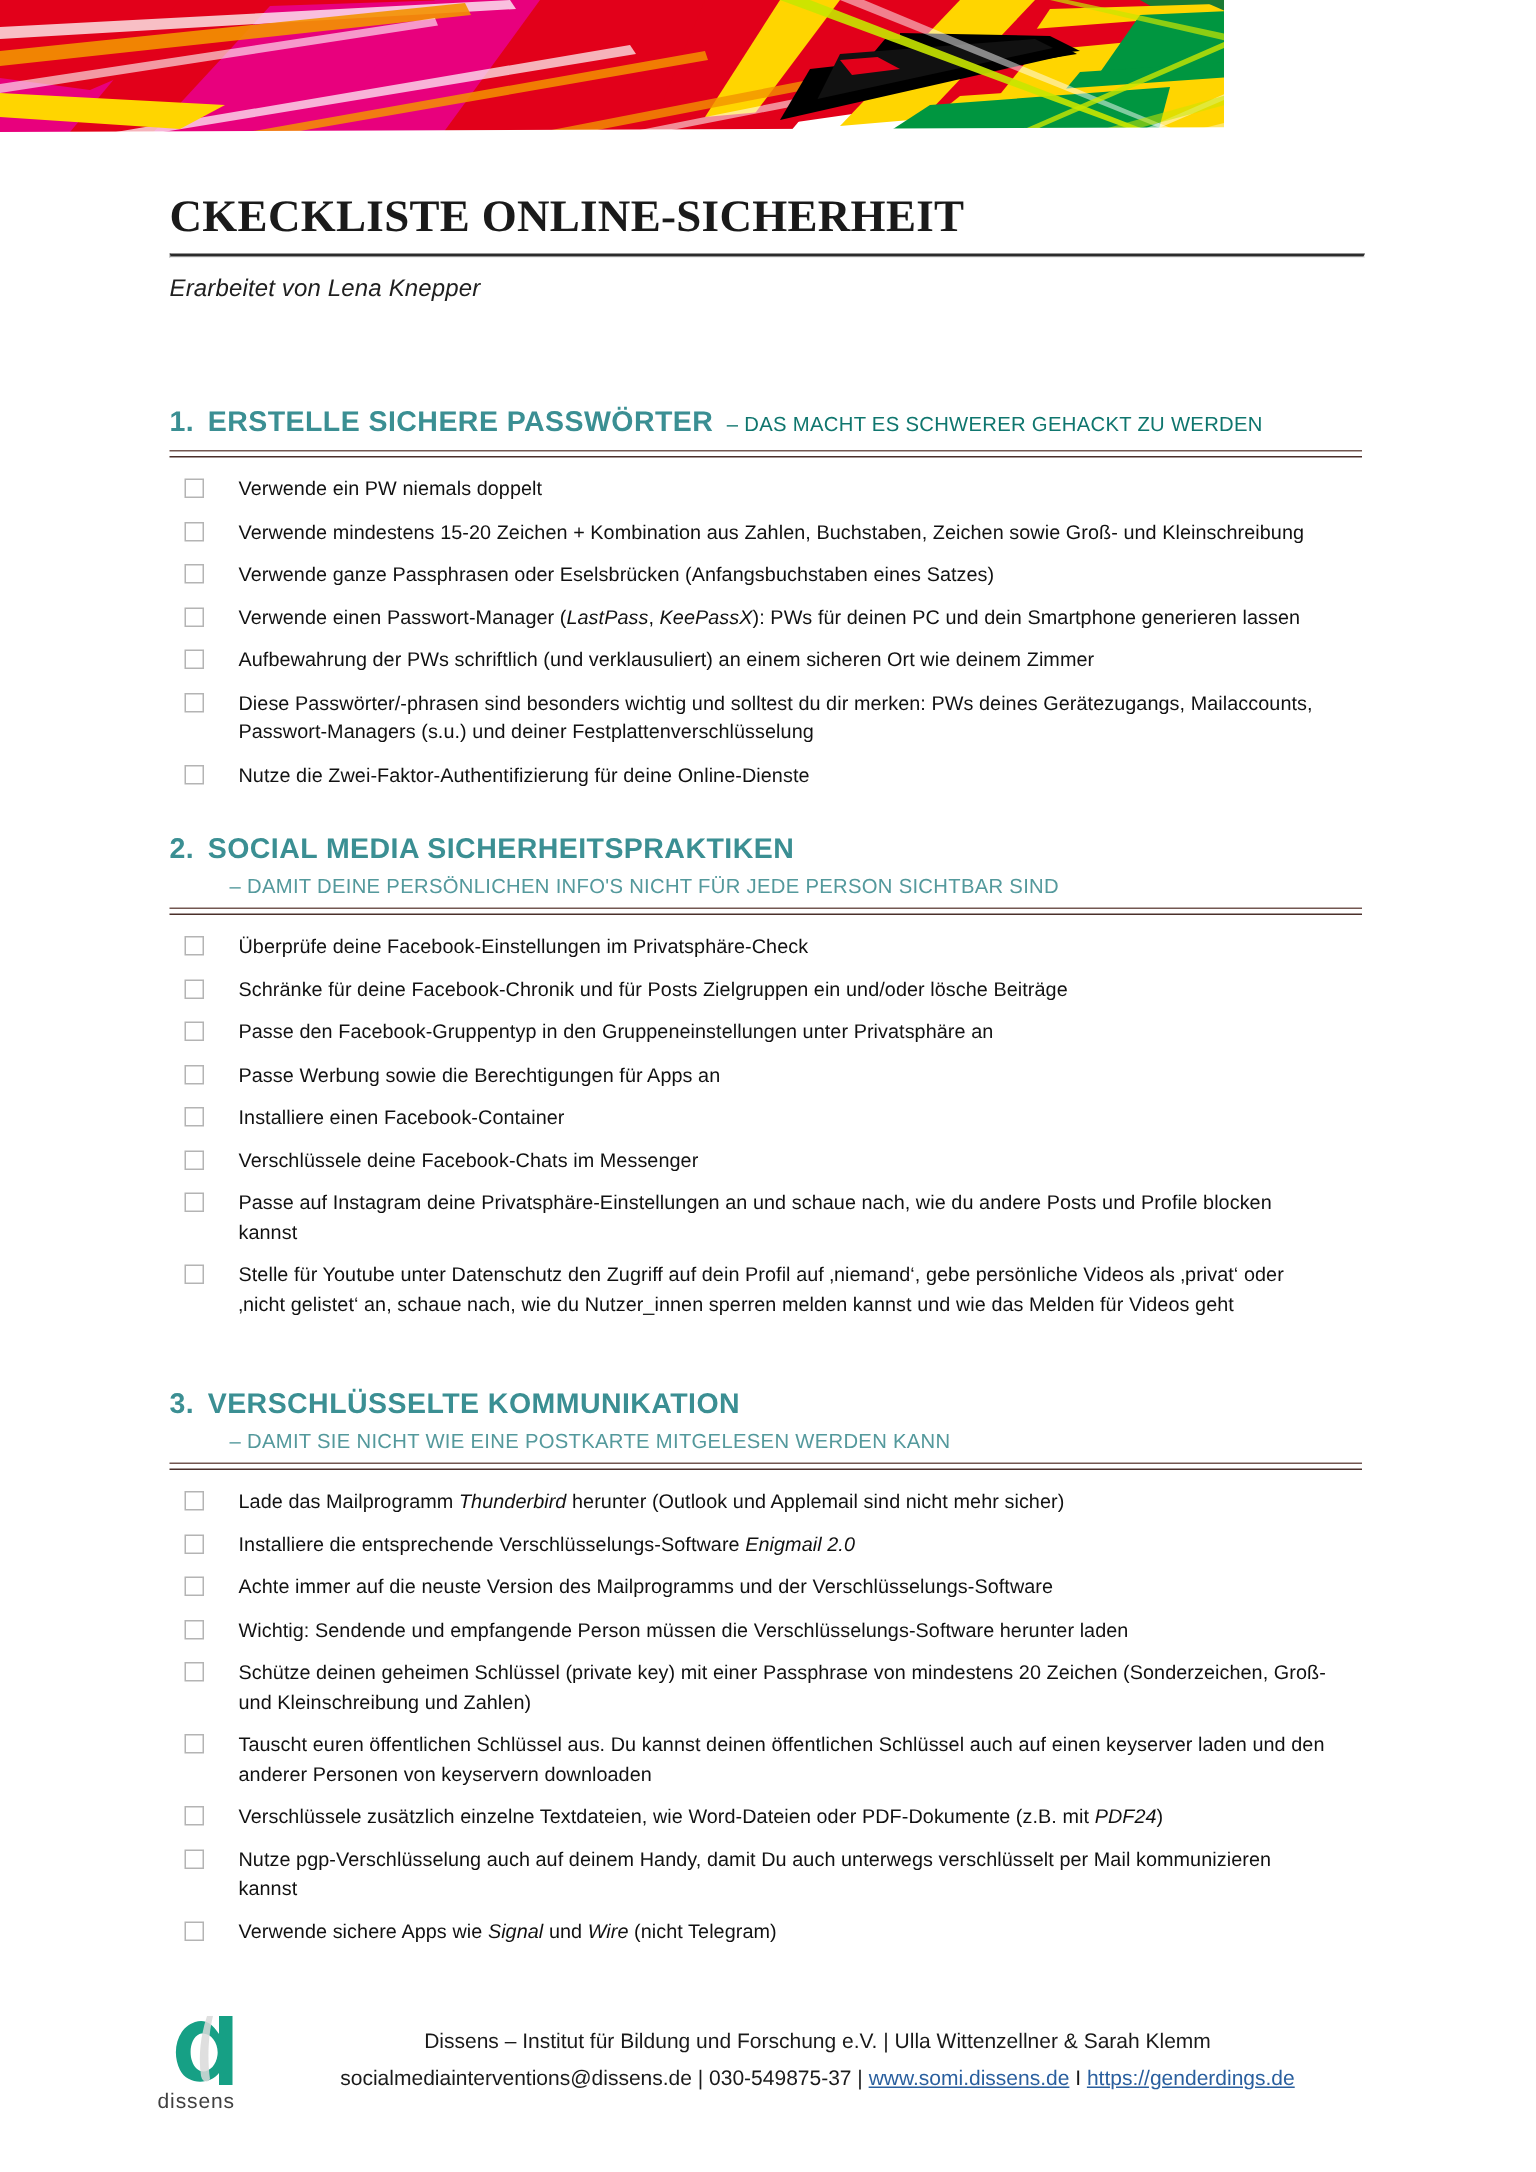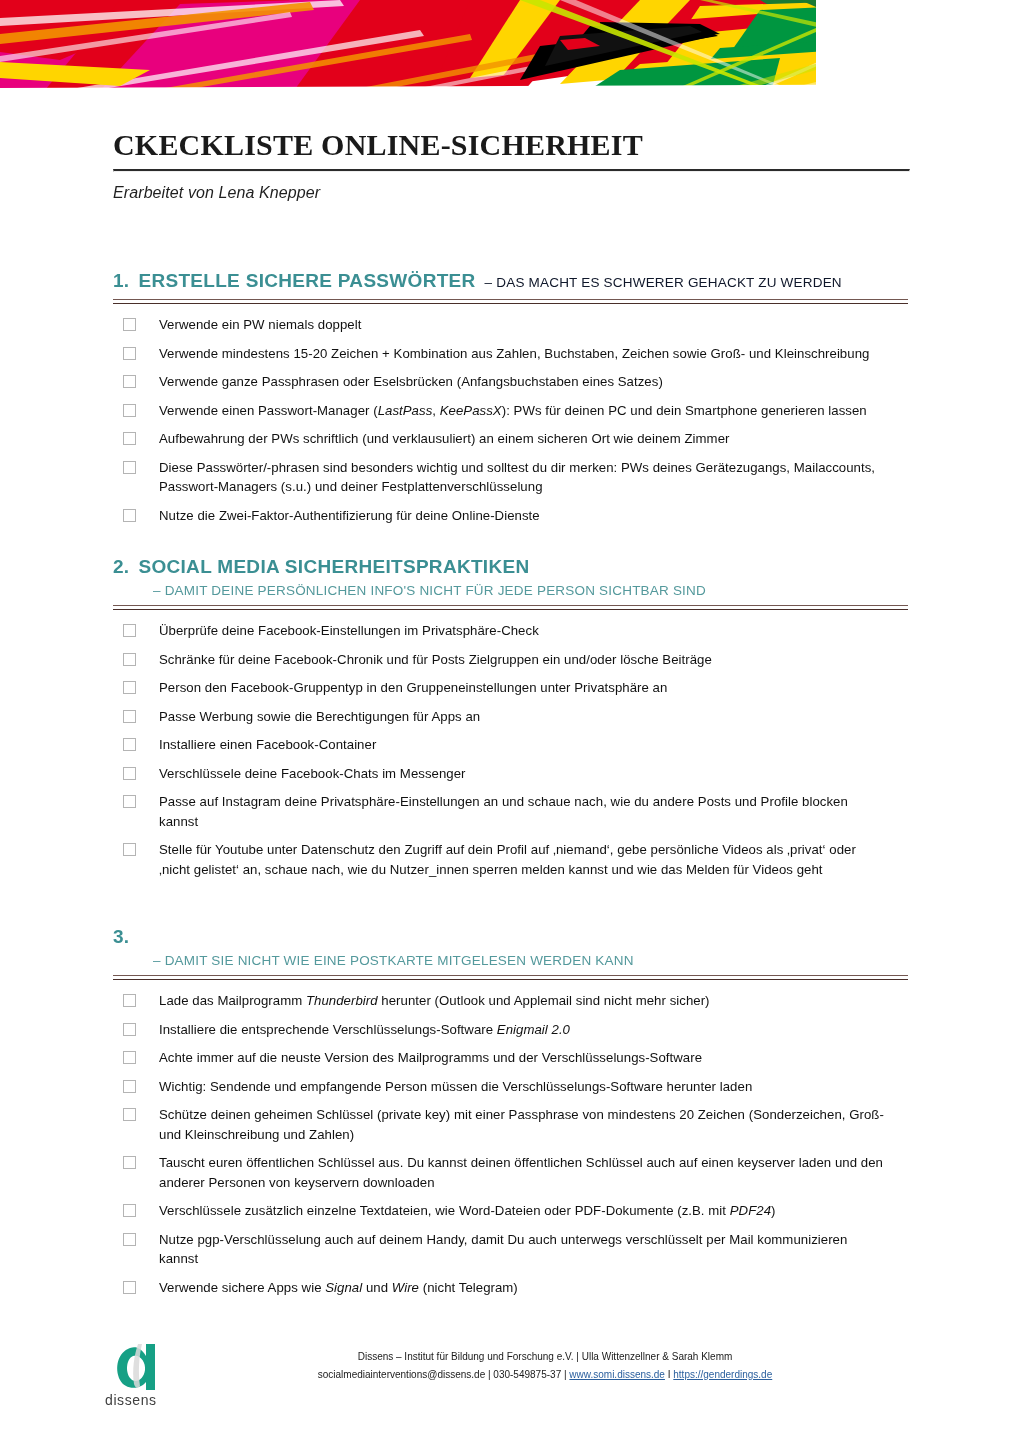--- a/index.html
+++ b/index.html
@@ -96,21 +96,21 @@
     font-size: 19px;
     letter-spacing: 0.3px;
   }
   .sec-title {
     color: #3b8f93;
     font-weight: bold;
     font-size: 19px;
     letter-spacing: 0.3px;
   }
   .sec-sub-inline {
-    color: #0f172a;
+    color: #0f766e;
     font-size: 13.5px;
     letter-spacing: 0.2px;
     font-weight: normal;
     margin-top: 43px;
   }
   .sec-sub-below {
     color: #54999c;
     font-size: 13.5px;
     letter-spacing: 0.2px;
     margin-top: 5px;
@@ -181,21 +181,21 @@
     color: #404040;
     letter-spacing: 0.6px;
     font-family: "Liberation Sans", sans-serif;
   }
   #footer-text {
     position: absolute;
     left: 195px;
     top: 8px;
     width: 700px;
     text-align: center;
-    font-size: 10px;
+    font-size: 14px;
     line-height: 1.75;
     color: #1a1a1a;
   }
   #footer-text a,
   #footer-text .lnk {
     color: #2a5f9e;
     text-decoration: underline;
   }
 </style>
 </head>
@@ -342,21 +342,21 @@
       <div class="check-item">
         <span class="check-box"></span>
         <span class="check-text">Überprüfe deine Facebook-Einstellungen im Privatsphäre-Check</span>
       </div>
       <div class="check-item">
         <span class="check-box"></span>
         <span class="check-text">Schränke für deine Facebook-Chronik und für Posts Zielgruppen ein und/oder lösche Beiträge</span>
       </div>
       <div class="check-item">
         <span class="check-box"></span>
-        <span class="check-text">Person den Facebook-Gruppentyp in den Gruppeneinstellungen unter Privatsphäre an</span>
+        <span class="check-text">Passe den Facebook-Gruppentyp in den Gruppeneinstellungen unter Privatsphäre an</span>
       </div>
       <div class="check-item">
         <span class="check-box"></span>
         <span class="check-text">Passe Werbung sowie die Berechtigungen für Apps an</span>
       </div>
       <div class="check-item">
         <span class="check-box"></span>
         <span class="check-text">Installiere einen Facebook-Container</span>
       </div>
       <div class="check-item">
@@ -370,20 +370,21 @@
       <div class="check-item">
         <span class="check-box"></span>
         <span class="check-text">Stelle für Youtube unter Datenschutz den Zugriff auf dein Profil auf ‚niemand‘, gebe persönliche Videos als ‚privat‘ oder ‚nicht gelistet‘ an, schaue nach, wie du Nutzer_innen sperren melden kannst und wie das Melden für Videos geht</span>
       </div>
     </div>
   </div>
 
   <div class="section" style="top:926px;">
     <div class="sec-head-row">
       <span class="sec-num">3.</span>
+      <span class="sec-title">VERSCHLÜSSELTE KOMMUNIKATION</span>
     </div>
     <div class="sec-sub-below">–  DAMIT SIE NICHT WIE EINE POSTKARTE MITGELESEN WERDEN KANN</div>
     <div class="sec-rule">
       <div class="l1"></div>
         <div class="l2"></div>
     </div>
     <div class="checklist">
       <div class="check-item">
         <span class="check-box"></span>
         <span class="check-text">Lade das Mailprogramm <i>Thunderbird</i> herunter (Outlook und Applemail sind nicht mehr sicher)</span>

